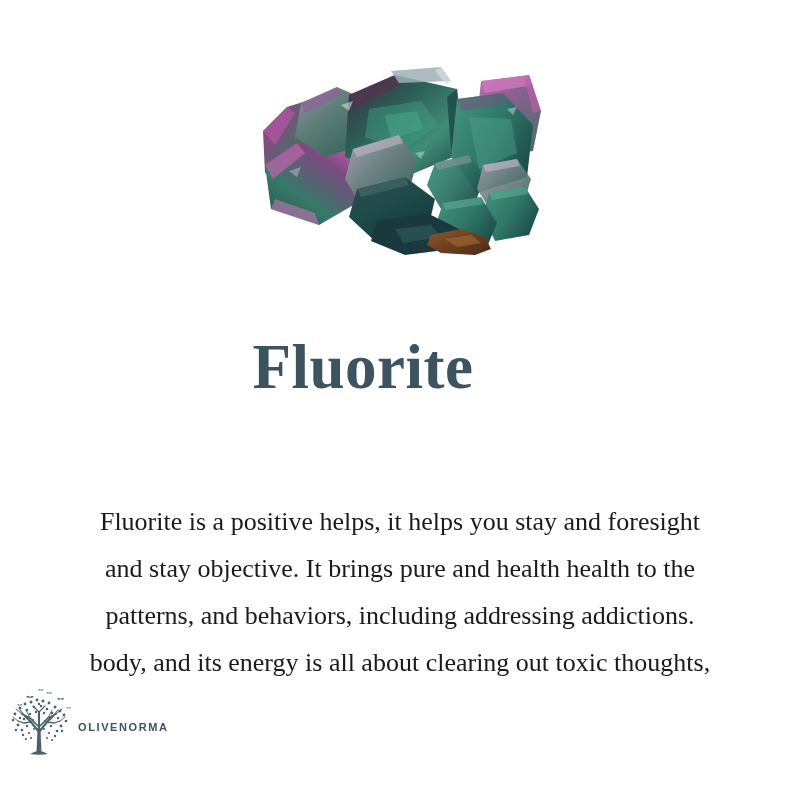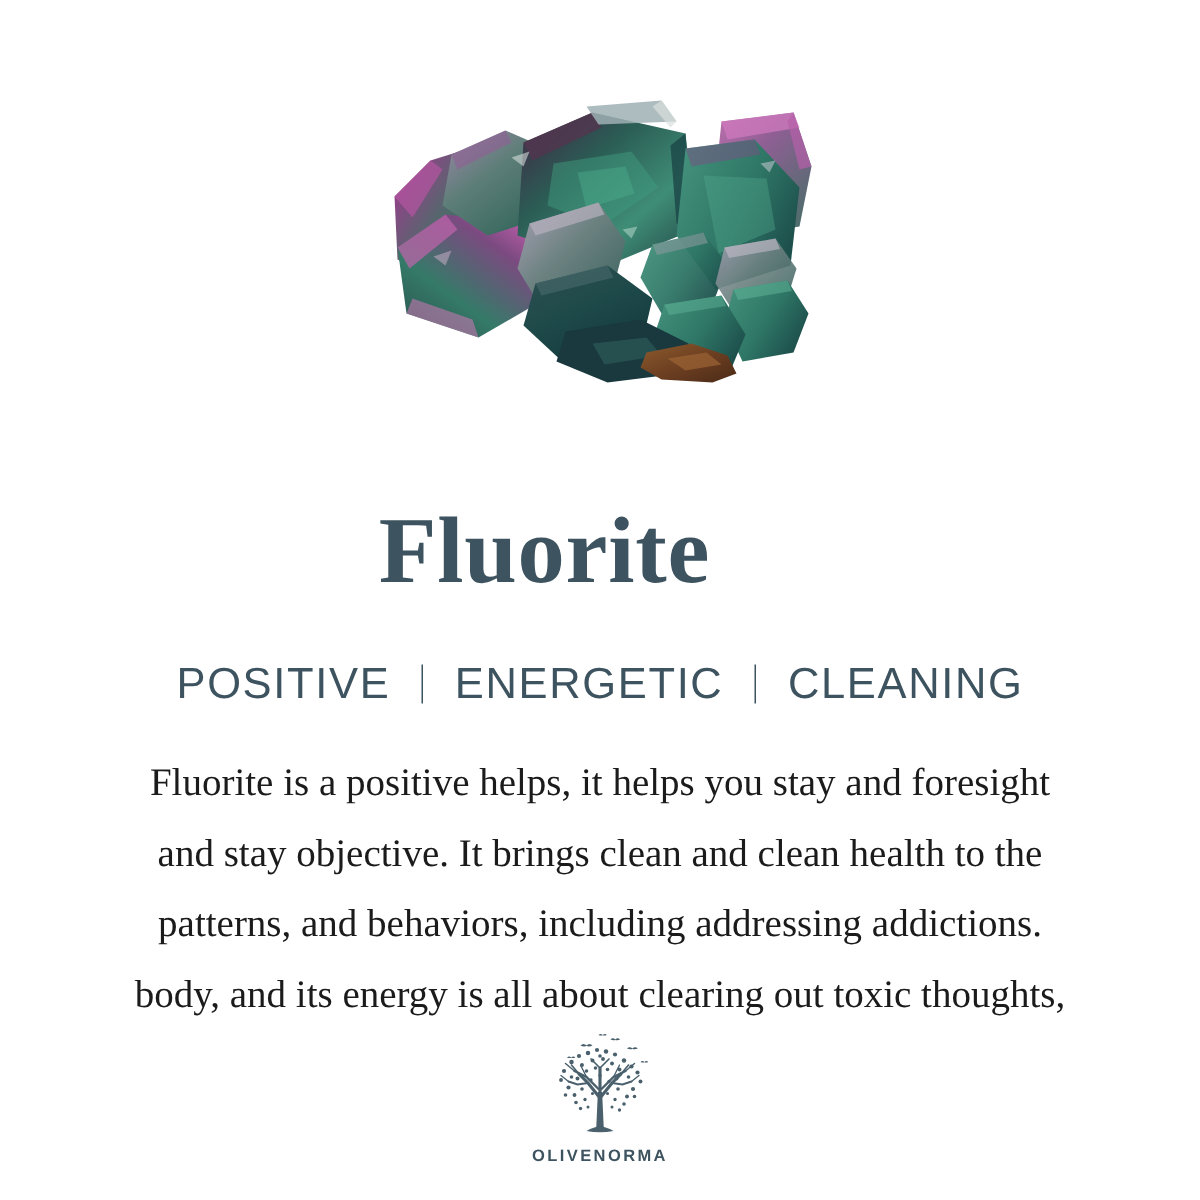--- a/index.html
+++ b/index.html
@@ -101,21 +101,21 @@
   }
   .description .line { display: block; white-space: nowrap; }
 
   
   .brand {
     position: absolute;
     top: 688px;
     left: 0;
     width: 800px;
     display: flex;
-    flex-direction: column;
+    flex-direction: row;
     align-items: center;
   }
   .brand-mark { display: block; width: 78px; height: 72px; }
   .brand-name {
     margin-top: 5px;
     font-family: "Liberation Sans", sans-serif;
     font-size: 11px;
     font-weight: 700;
     letter-spacing: 1.6px;
     color: #3d535f;
@@ -233,27 +233,24 @@
 
       <path d="M96 52 L108 48 L104 58 Z" fill="#e0e6e3" opacity="0.55"></path>
       <path d="M262 56 L272 54 L268 62 Z" fill="#e6dcea" opacity="0.45"></path>
       <path d="M44 118 L56 114 L52 124 Z" fill="#f0c9e6" opacity="0.4"></path>
       <path d="M170 100 L180 98 L176 106 Z" fill="#cfe9de" opacity="0.45"></path>
     </svg>
   </div>
 
   <h1 class="title">Fluorite</h1>
 
-  <div class="keywords">
-    <span class="kw">POSITIVE</span><span class="sep"></span><span class="kw">ENERGETIC</span><span class="sep"></span><span class="kw">CLEANING</span>
-  </div>
 
   <div class="description">
     <span class="line">Fluorite is a positive helps, it helps you stay and foresight</span>
-    <span class="line">and stay objective. It brings clean and clean health to the</span>
+    <span class="line">and stay objective. It brings pure and health health to the</span>
     <span class="line">patterns, and behaviors, including addressing addictions.</span>
     <span class="line">body, and its energy is all about clearing out toxic thoughts,</span>
   </div>
 
   <div class="brand">
     <svg class="brand-mark" viewBox="0 0 78 72" aria-hidden="true">
       <g fill="#4a606c">
 
         <path d="M26 9 q2-2 4 0 q2-2 4 0 q-2 1-4 .4 q-2 .6-4-.4z"></path>
         <path d="M46 5 q1.6-1.6 3.2 0 q1.6-1.6 3.2 0 q-1.6 .8-3.2 .3 q-1.6 .5-3.2-.3z"></path>

